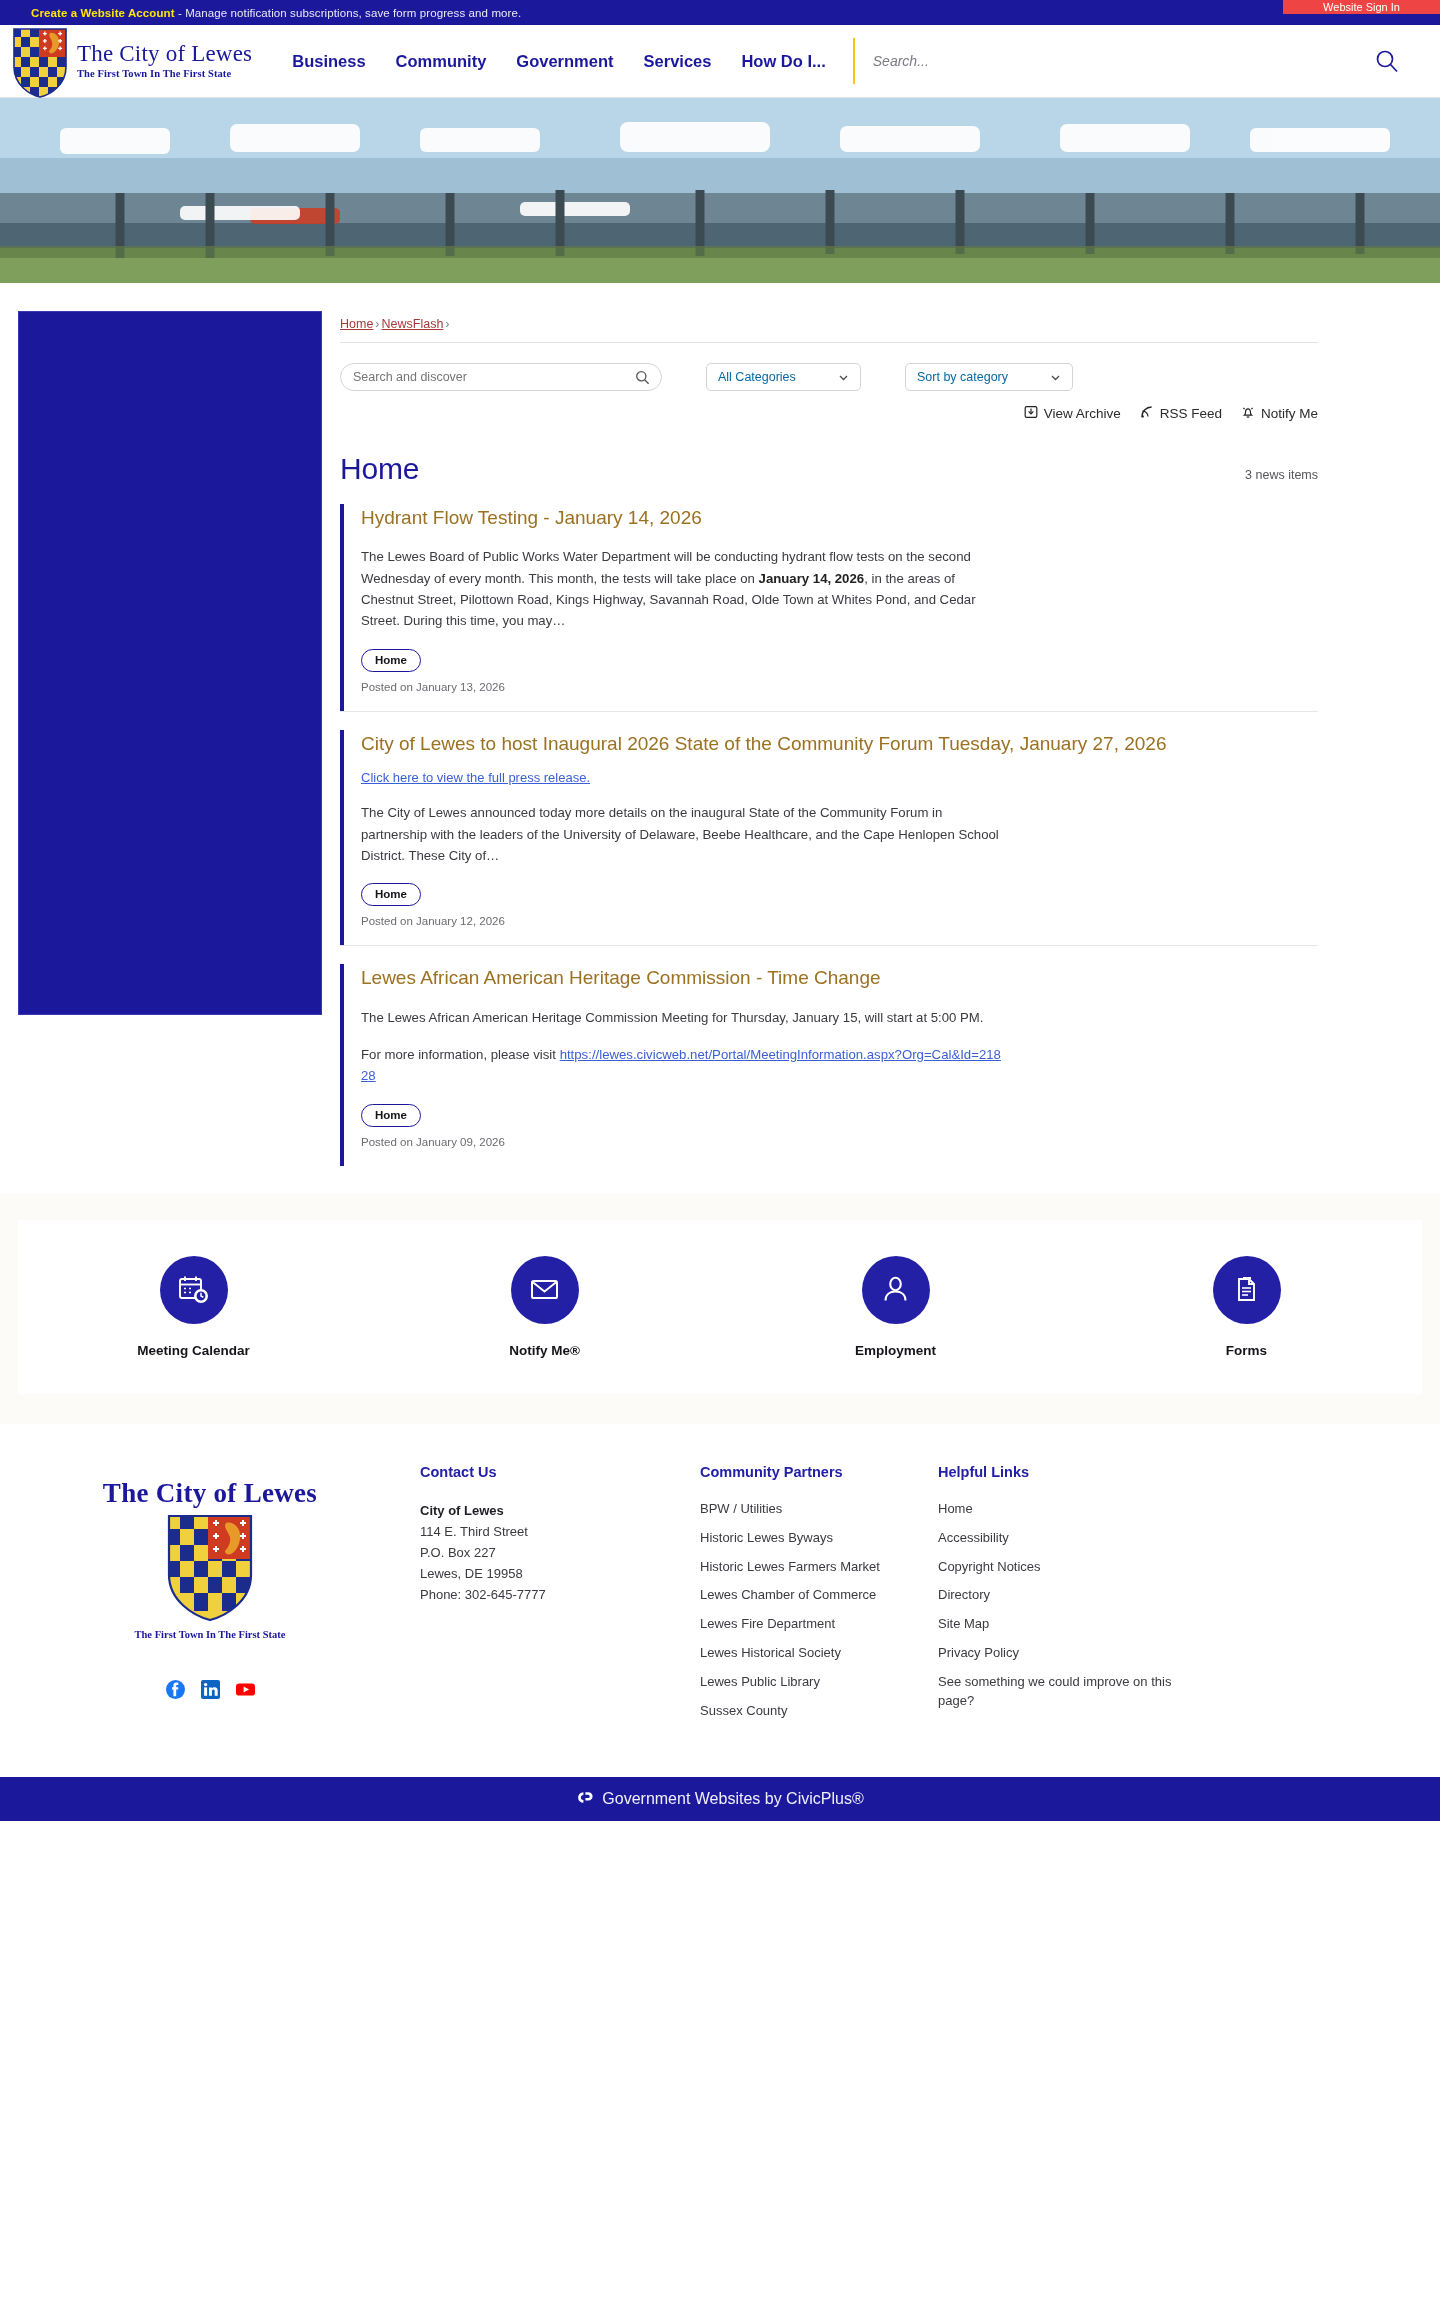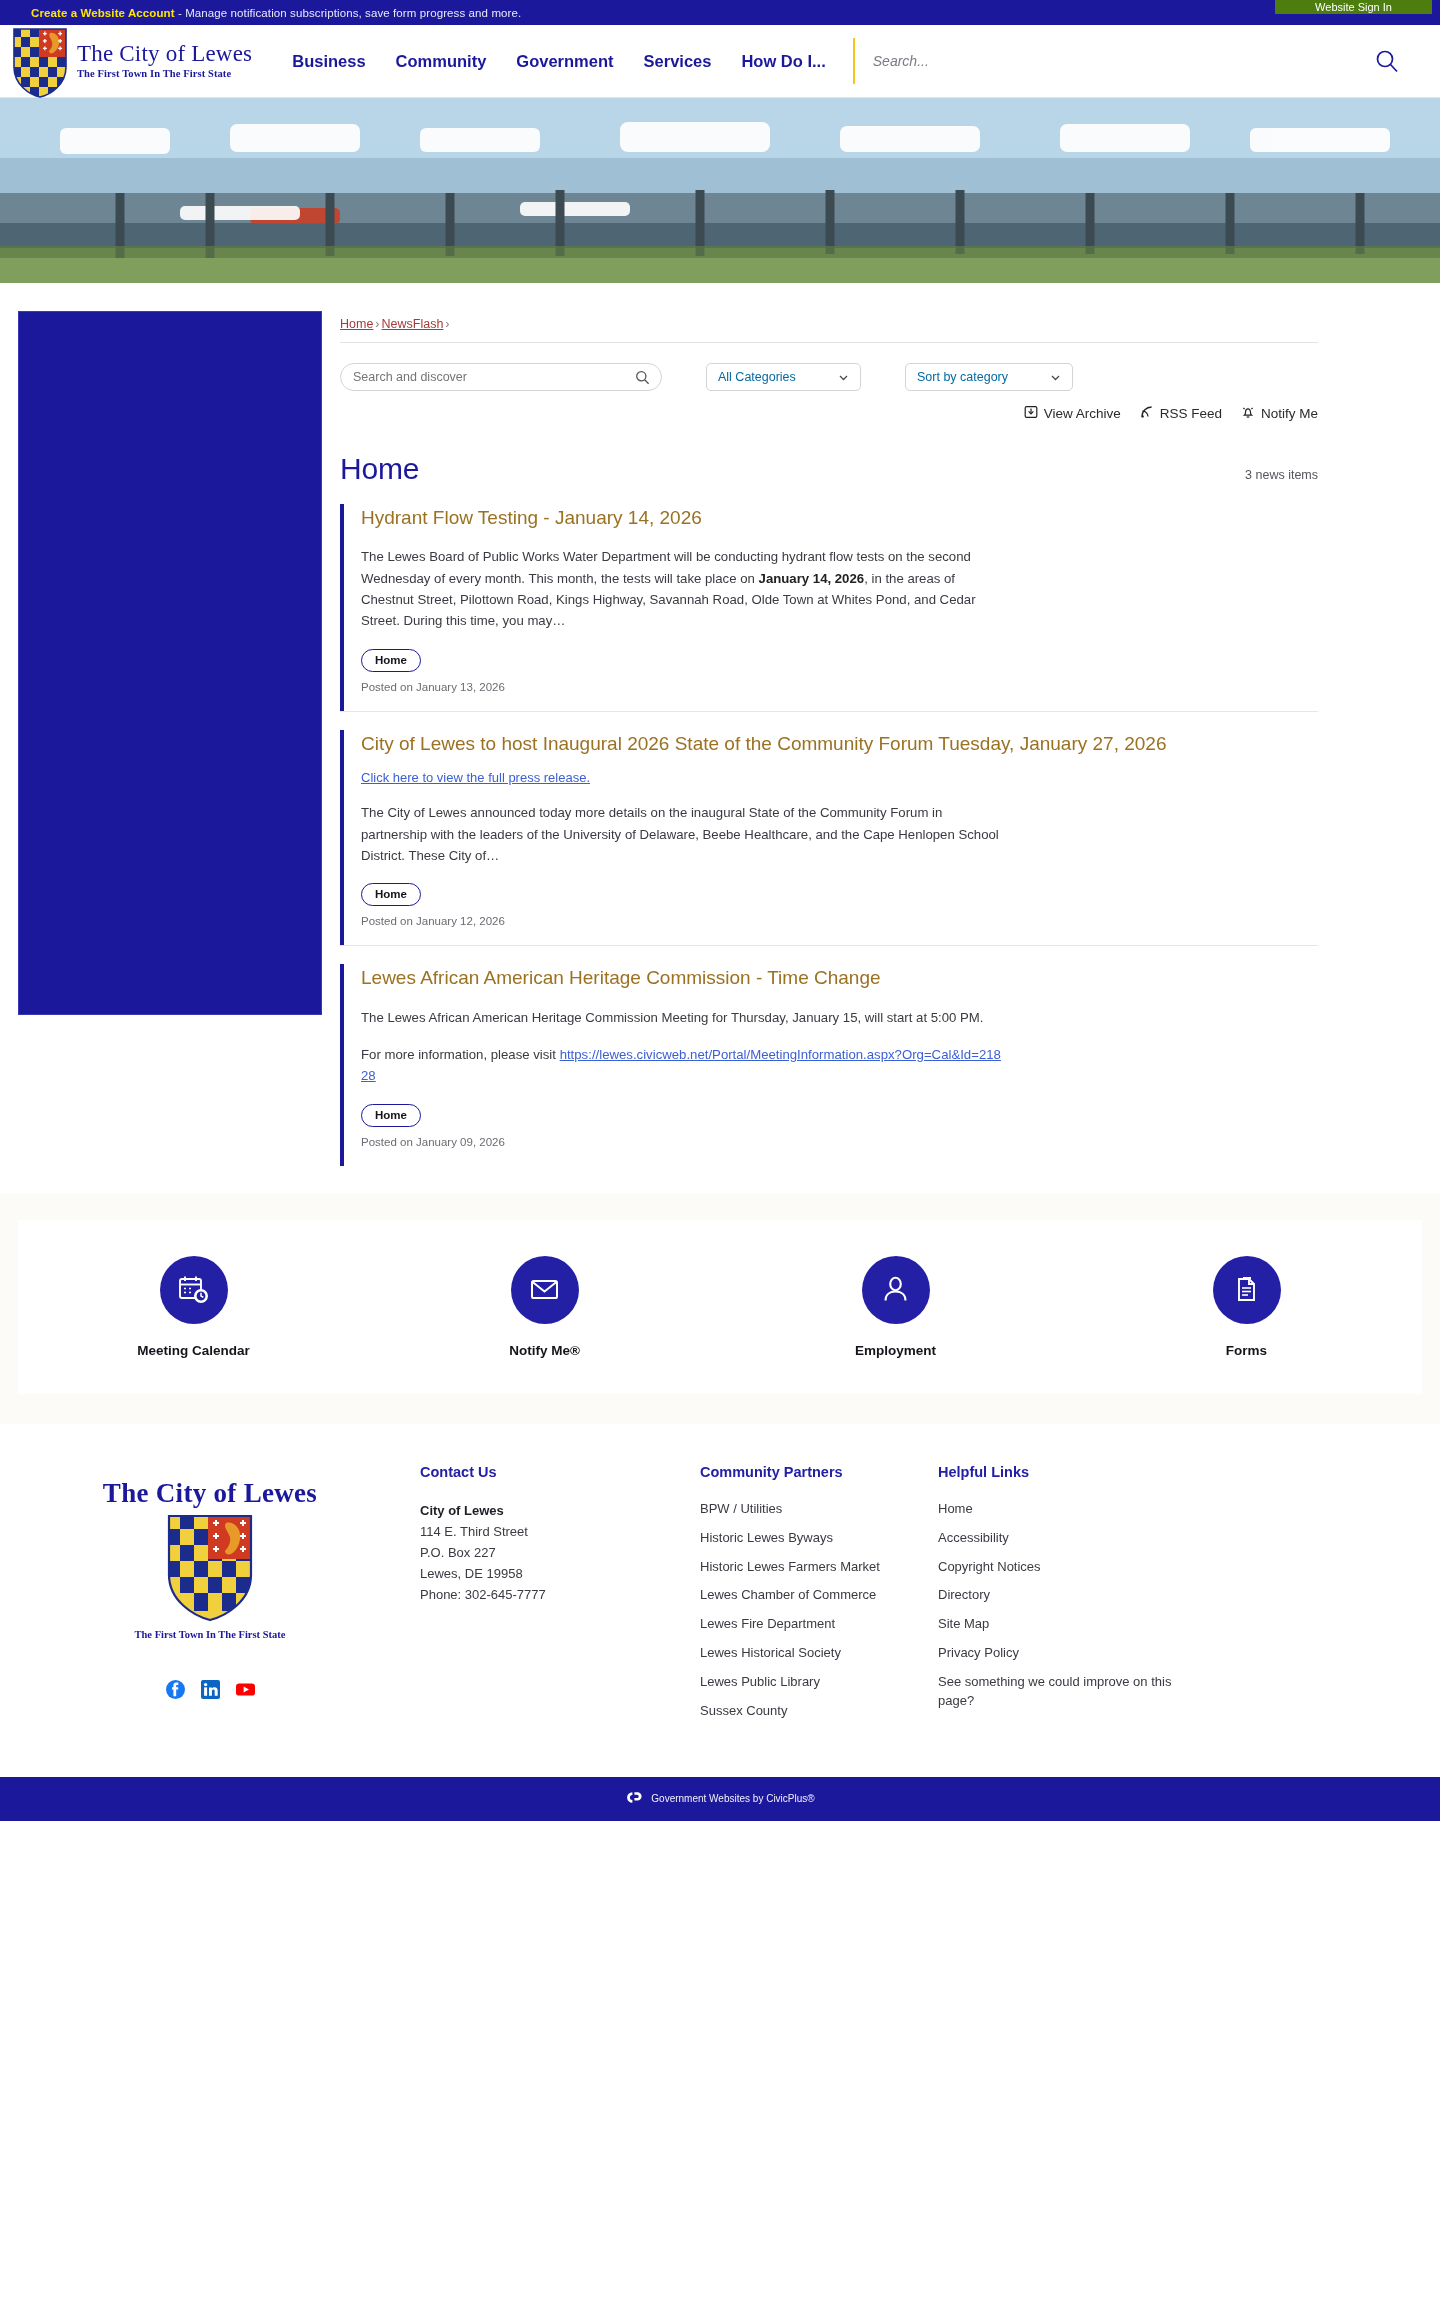--- a/index.html
+++ b/index.html
@@ -23,24 +23,24 @@
   .topbar-text{
     font-size:11.5px;
     color:#e9e9f5;
     padding-left:31px;
     letter-spacing:.1px;
     white-space:nowrap;
   }
   .topbar-text b{color:#ffe600;font-weight:bold;}
   .signin{
     position:absolute;
-    right:8px;top:0;
+    right:0;top:0;
     height:14px;
     width:157px;
-    background:#4d7c0f;
+    background:#ef4444;
     display:flex;align-items:center;justify-content:center;
     font-size:11px;color:#ffffff;
     cursor:pointer;
   }
 
   
   .header{
     height:73px;
     background:#ffffff;
     display:flex;
@@ -219,21 +219,21 @@
     display:block;font-size:13px;color:#3a3a42;line-height:1.45;
     margin-bottom:10px;cursor:pointer;
   }
 
   
   .bottom{
     height:44px;background:#1b189c;display:flex;align-items:center;justify-content:center;
     gap:9px;
   }
   .bottom svg{width:17px;height:13px;color:#fff;}
-  .bottom span{font-size:10px;color:#f0f0fa;}
+  .bottom span{font-size:16px;color:#f0f0fa;}
 </style>
 </head>
 <body>
 
 <div class="topbar">
   <div class="topbar-text">
     <b>Create a Website Account</b><span> - Manage notification subscriptions, save form progress and more.</span>
   </div>
   <div class="signin">Website Sign In</div>
 </div>

